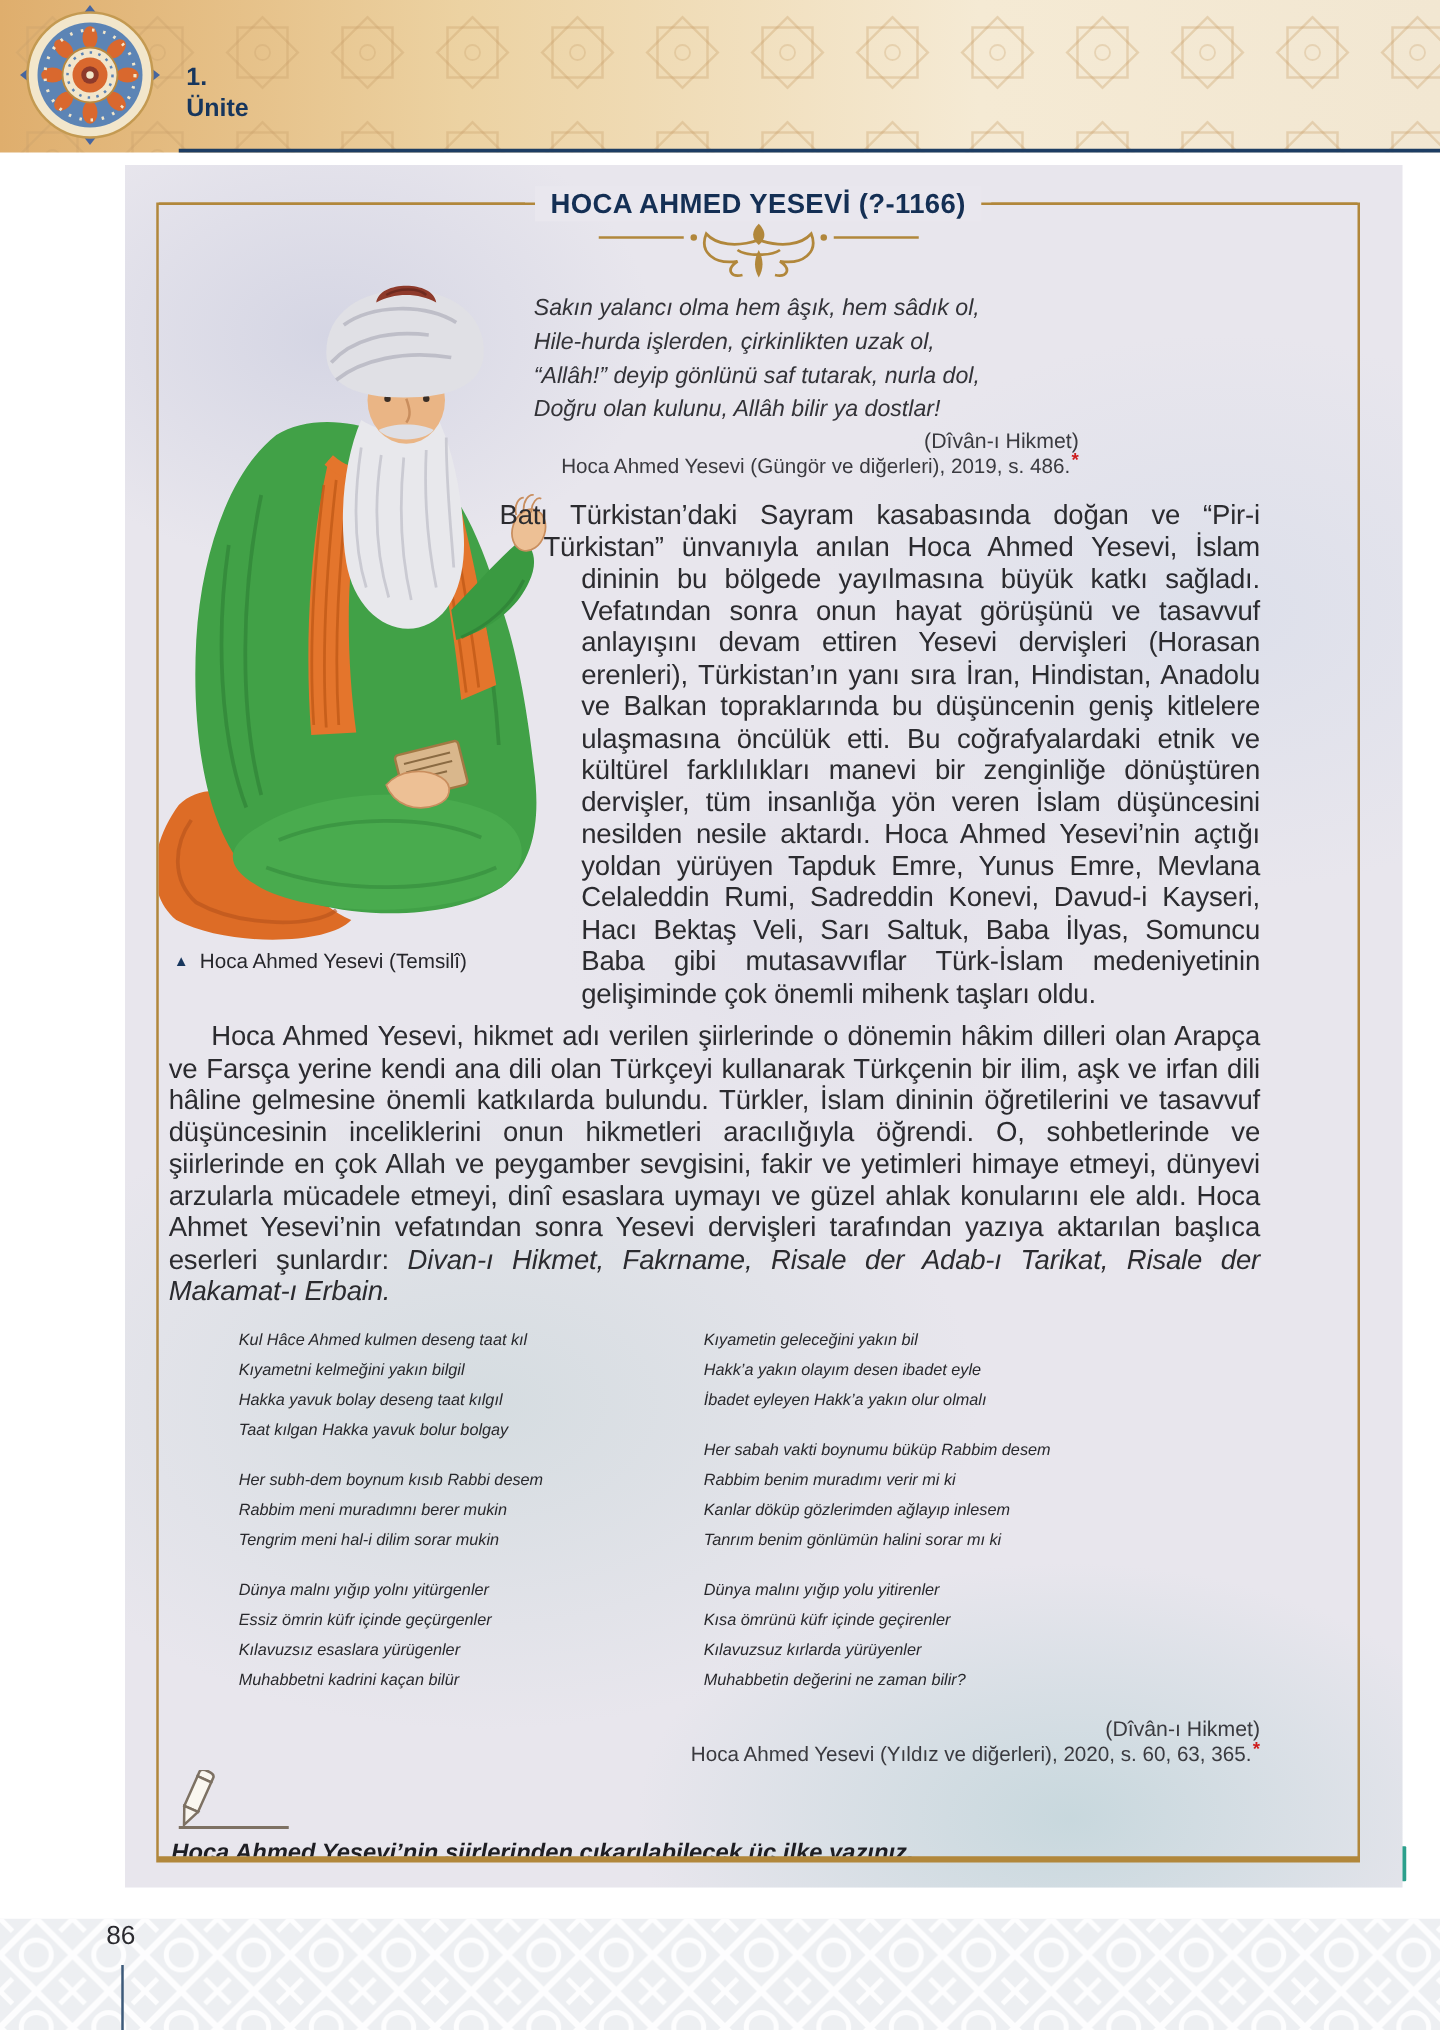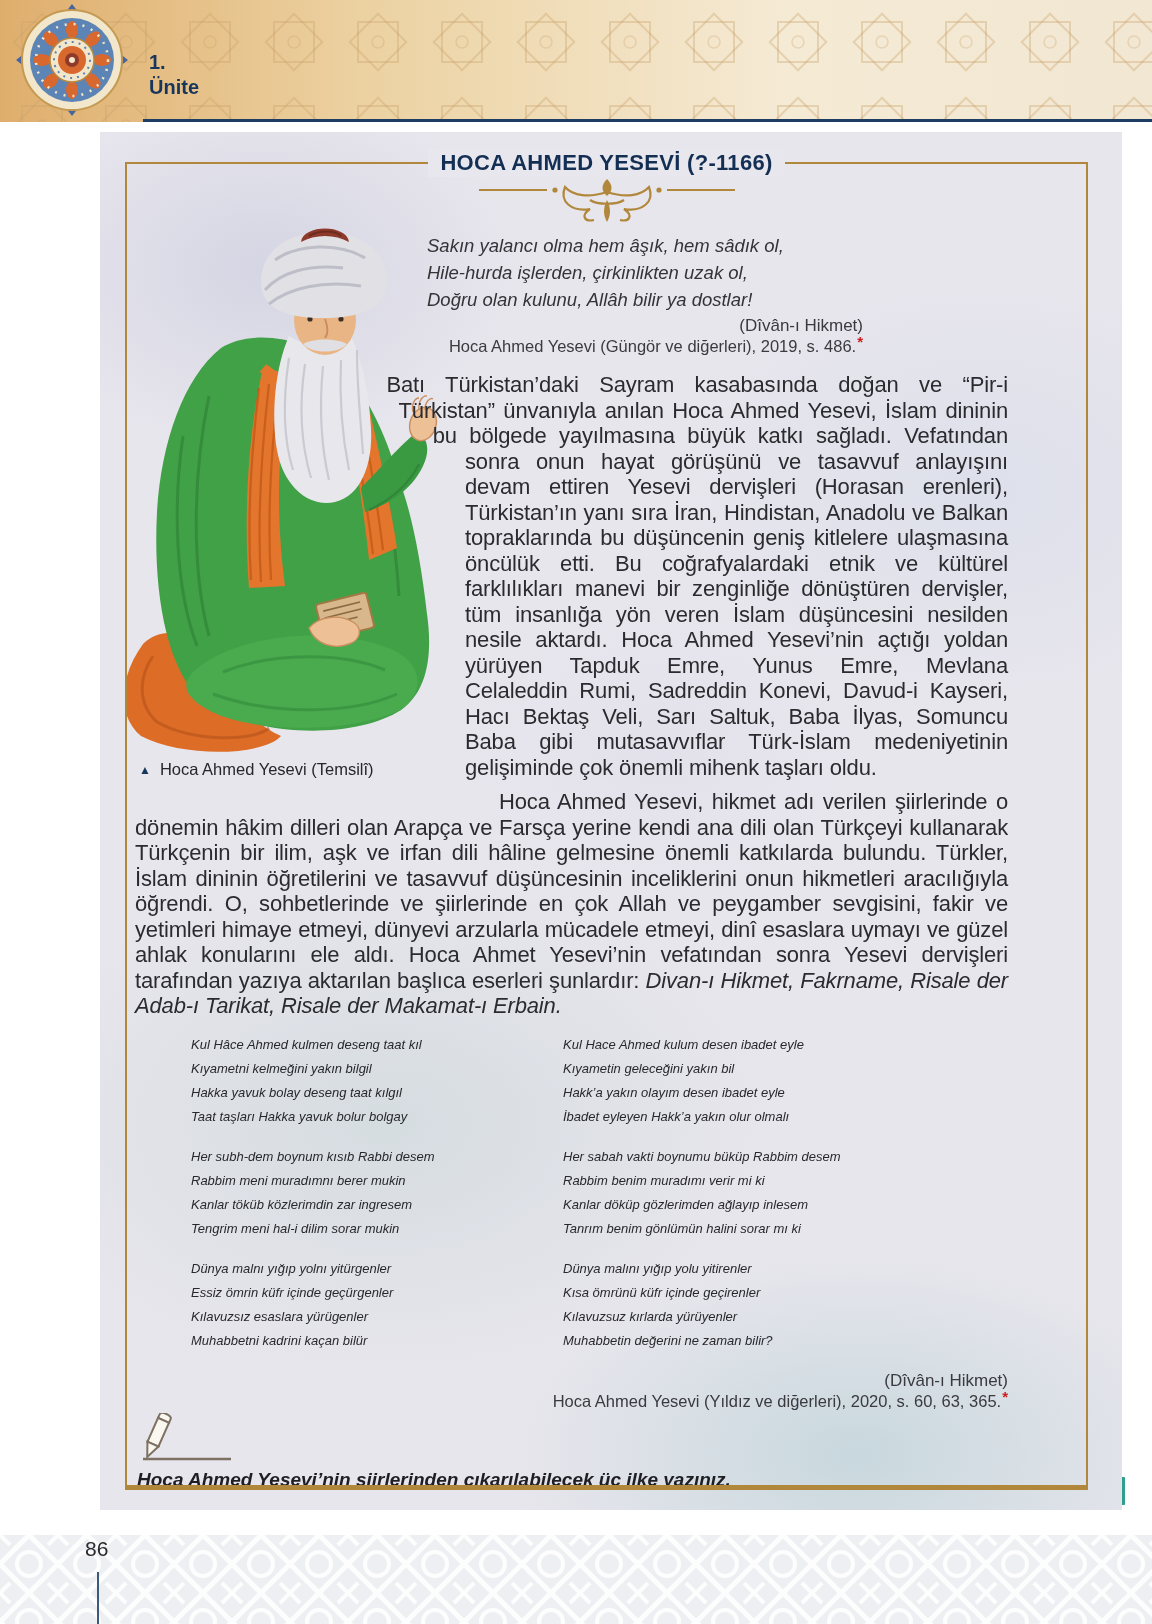--- a/index.html
+++ b/index.html
@@ -236,53 +236,52 @@
           </svg>
           <figcaption class="figcap">
             <span class="cap-tri">▲</span><span>Hoca Ahmed Yesevi (Temsilî)</span>
           </figcaption>
         </figure>
 
         <div class="quote1">
           <div class="qlines">
               <div>Sakın yalancı olma hem âşık, hem sâdık ol,</div>
               <div>Hile-hurda işlerden, çirkinlikten uzak ol,</div>
+              <div>“Allâh!” deyip gönlünü saf tutarak, nurla dol,</div>
               <div>Doğru olan kulunu, Allâh bilir ya dostlar!</div>
             </div>
           <div class="qsource">(Dîvân-ı Hikmet)</div>
           <div class="qcite"><span>Hoca Ahmed Yesevi (Güngör ve diğerleri), 2019, s. 486.</span><span class="ast">*</span></div>
         </div>
 
         <p class="body p1"><span>Batı Türkistan’daki Sayram kasabasında doğan ve “Pir-i Türkistan” ünvanıyla anılan Hoca Ahmed Yesevi, İslam dininin bu bölgede yayılmasına büyük katkı sağladı. Vefatından sonra onun hayat görüşünü ve tasavvuf anlayışını devam ettiren Yesevi dervişleri (Horasan erenleri), Türkistan’ın yanı sıra İran, Hindistan, Anadolu ve Balkan topraklarında bu düşüncenin geniş kitlelere ulaşmasına öncülük etti. Bu coğrafyalardaki etnik ve kültürel farklılıkları manevi bir zenginliğe dönüştüren dervişler, tüm insanlığa yön veren İslam düşüncesini nesilden nesile aktardı. Hoca Ahmed Yesevi’nin açtığı yoldan yürüyen Tapduk Emre, Yunus Emre, Mevlana Celaleddin Rumi, Sadreddin Konevi, Davud-i Kayseri, Hacı Bektaş Veli, Sarı Saltuk, Baba İlyas, Somuncu Baba gibi mutasavvıflar Türk-İslam medeniyetinin gelişiminde çok önemli mihenk taşları oldu.</span></p>
         <p class="body p2"><span>Hoca Ahmed Yesevi, hikmet adı verilen şiirlerinde o dönemin hâkim dilleri olan Arapça ve Farsça yerine kendi ana dili olan Türkçeyi kullanarak Türkçenin bir ilim, aşk ve irfan dili hâline gelmesine önemli katkılarda bulundu. Türkler, İslam dininin öğretilerini ve tasavvuf düşüncesinin inceliklerini onun hikmetleri aracılığıyla öğrendi. O, sohbetlerinde ve şiirlerinde en çok Allah ve peygamber sevgisini, fakir ve yetimleri himaye etmeyi, dünyevi arzularla mücadele etmeyi, dinî esaslara uymayı ve güzel ahlak konularını ele aldı. Hoca Ahmet Yesevi’nin vefatından sonra Yesevi dervişleri tarafından yazıya aktarılan başlıca eserleri şunlardır: </span><i>Divan-ı Hikmet, Fakrname, Risale der Adab-ı Tarikat, Risale der Makamat-ı Erbain.</i></p>
 
         <div class="verses">
           <div class="vcol-left">
             <div class="stanza">
                 <div>Kul Hâce Ahmed kulmen deseng taat kıl</div>
                 <div>Kıyametni kelmeğini yakın bilgil</div>
                 <div>Hakka yavuk bolay deseng taat kılgıl</div>
-                <div>Taat taşları Hakka yavuk bolur bolgay</div>
+                <div>Taat kılgan Hakka yavuk bolur bolgay</div>
               </div>
             <div class="stanza">
                 <div>Her subh-dem boynum kısıb Rabbi desem</div>
                 <div>Rabbim meni muradımnı berer mukin</div>
-                <div>Kanlar töküb közlerimdin zar ingresem</div>
                 <div>Tengrim meni hal-i dilim sorar mukin</div>
               </div>
             <div class="stanza">
                 <div>Dünya malnı yığıp yolnı yitürgenler</div>
                 <div>Essiz ömrin küfr içinde geçürgenler</div>
                 <div>Kılavuzsız esaslara yürügenler</div>
                 <div>Muhabbetni kadrini kaçan bilür</div>
               </div>
           </div>
           <div class="vcol-right">
             <div class="stanza">
-                <div>Kul Hace Ahmed kulum desen ibadet eyle</div>
                 <div>Kıyametin geleceğini yakın bil</div>
                 <div>Hakk’a yakın olayım desen ibadet eyle</div>
                 <div>İbadet eyleyen Hakk’a yakın olur olmalı</div>
               </div>
             <div class="stanza">
                 <div>Her sabah vakti boynumu büküp Rabbim desem</div>
                 <div>Rabbim benim muradımı verir mi ki</div>
                 <div>Kanlar döküp gözlerimden ağlayıp inlesem</div>
                 <div>Tanrım benim gönlümün halini sorar mı ki</div>
               </div>

